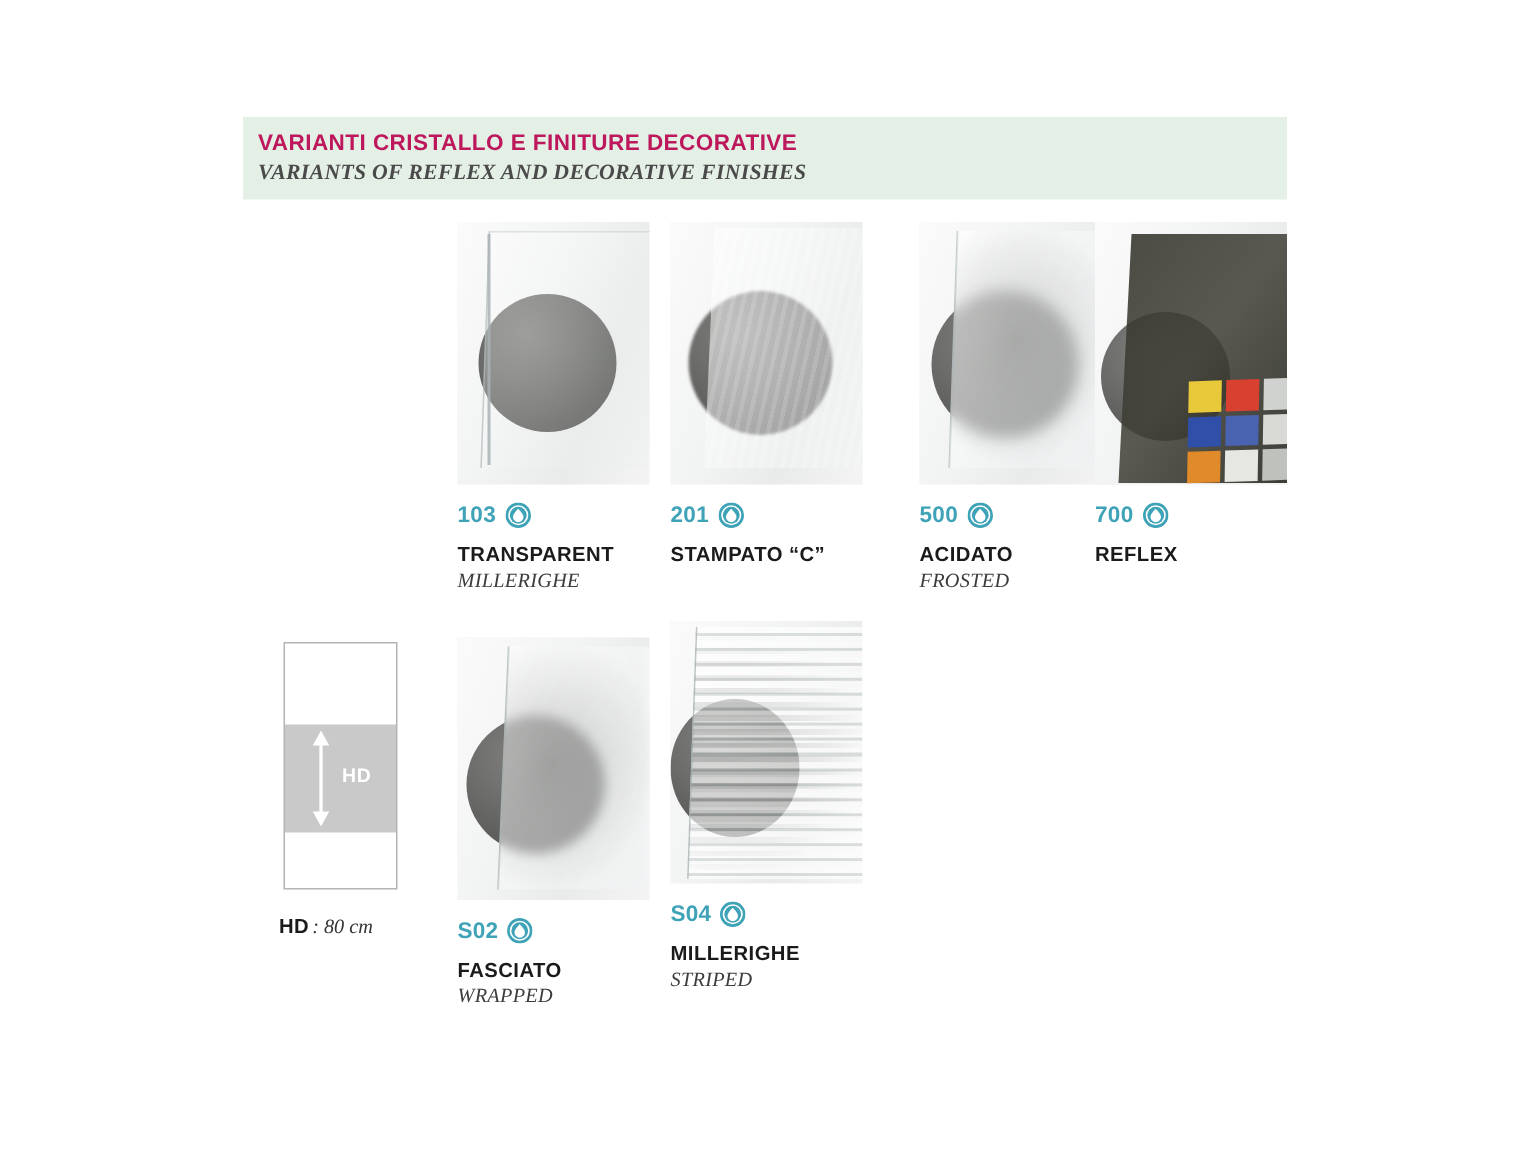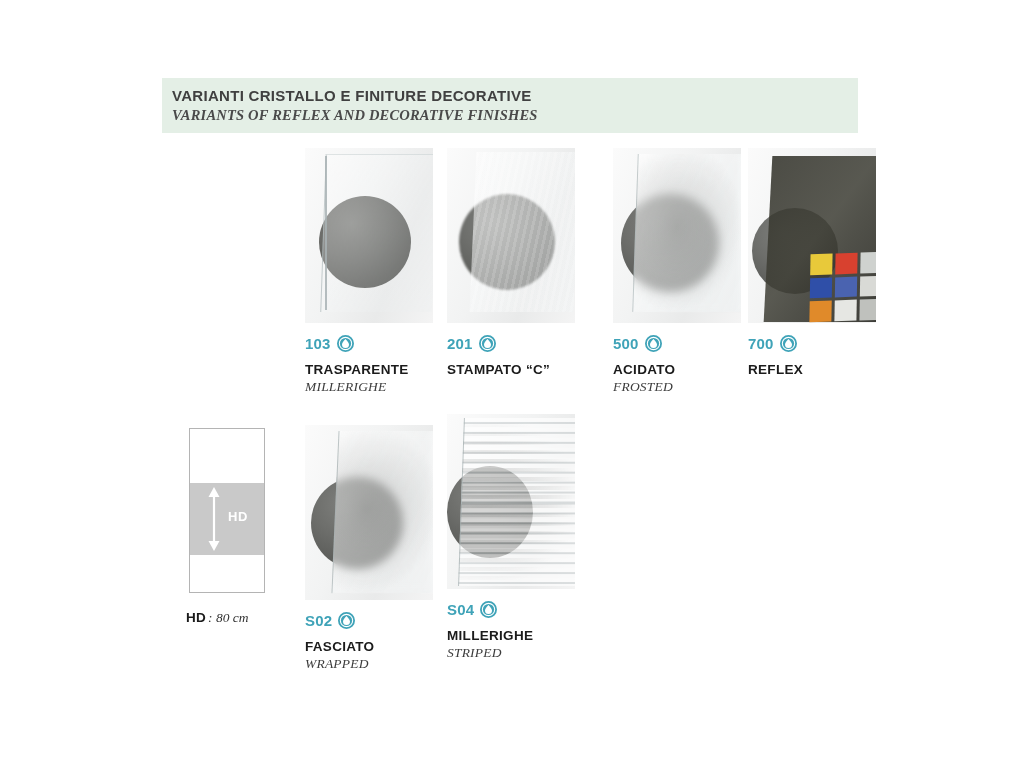--- a/index.html
+++ b/index.html
@@ -24,21 +24,21 @@
     height: 55px;
     background: #e4efe6;
     box-sizing: border-box;
     padding: 8px 0 0 10px;
   }
   .header-title {
     font-family: "Liberation Sans", sans-serif;
     font-weight: bold;
     font-size: 15px;
     letter-spacing: 0.3px;
-    color: #404040;
+    color: #be185d;
     line-height: 19px;
     white-space: nowrap;
   }
   .header-subtitle {
     font-family: "Liberation Serif", serif;
     font-style: italic;
     font-weight: bold;
     font-size: 14.5px;
     color: #4a4a4a;
     line-height: 20px;
@@ -294,21 +294,21 @@
     <div class="code-row">
       <span class="code-num">103</span>
       <span class="drop-icon">
         <svg viewBox="0 0 17 17" width="17" height="17">
           <circle cx="8.5" cy="8.5" r="7.6" fill="none" stroke="#3fa3b8" stroke-width="1.8"></circle>
           <circle cx="8.5" cy="8.5" r="5.6" fill="#3fa3b8"></circle>
           <path d="M8.4 4.1 C6.1 6.6 5.0 8.2 5.0 9.6 a3.5 3.5 0 0 0 7.0 0 c0 -1.4 -1.1 -3.0 -3.6 -5.5 z" fill="#ffffff"></path>
         </svg>
       </span>
     </div>
-    <div class="name-it">TRASPARENTE</div>
+    <div class="name-it">TRANSPARENT</div>
     <div class="name-en">MILLERIGHE</div>
   </div>
 </div>
 
 <div class="sample" style="left:447px; top:148px;">
   <div class="thumb t201">
     <div class="wall"></div>
     <div class="sphere"></div>
     <div class="blurmask"></div>
   </div>
@@ -344,21 +344,21 @@
           <circle cx="8.5" cy="8.5" r="5.6" fill="#3fa3b8"></circle>
           <path d="M8.4 4.1 C6.1 6.6 5.0 8.2 5.0 9.6 a3.5 3.5 0 0 0 7.0 0 c0 -1.4 -1.1 -3.0 -3.6 -5.5 z" fill="#ffffff"></path>
         </svg>
       </span>
     </div>
     <div class="name-it">ACIDATO</div>
     <div class="name-en">FROSTED</div>
   </div>
 </div>
 
-<div class="sample" style="left:748px; top:148px;">
+<div class="sample" style="left:730px; top:148px;">
   <div class="thumb t700">
     <div class="wall"></div>
     <div class="sphere"></div>
     <div class="pane"></div>
     <div class="checker">
       <div style="background:#e8c93a"></div>
       <div style="background:#d8412f"></div>
       <div style="background:#cfd2cf"></div>
       <div style="background:#2f4fa8"></div>
       <div style="background:#4a63b0"></div>

